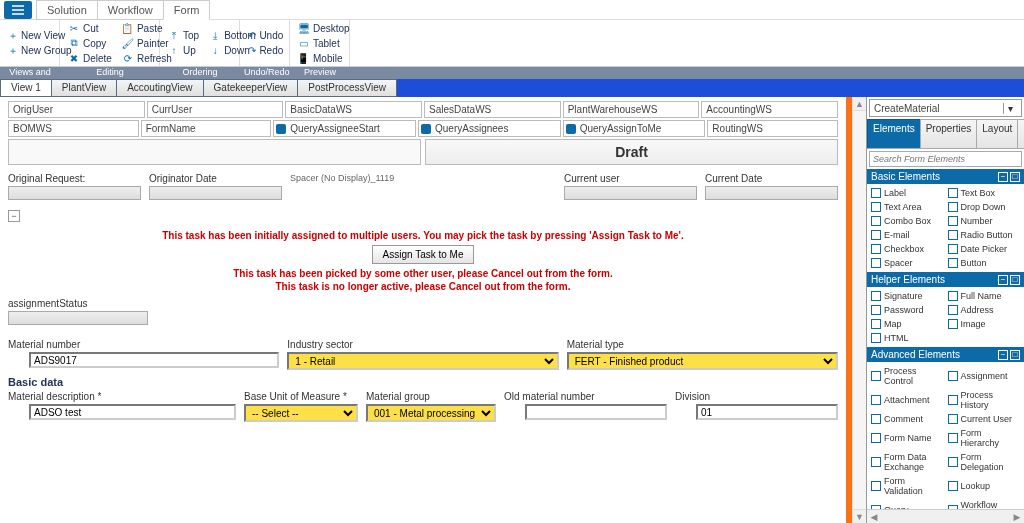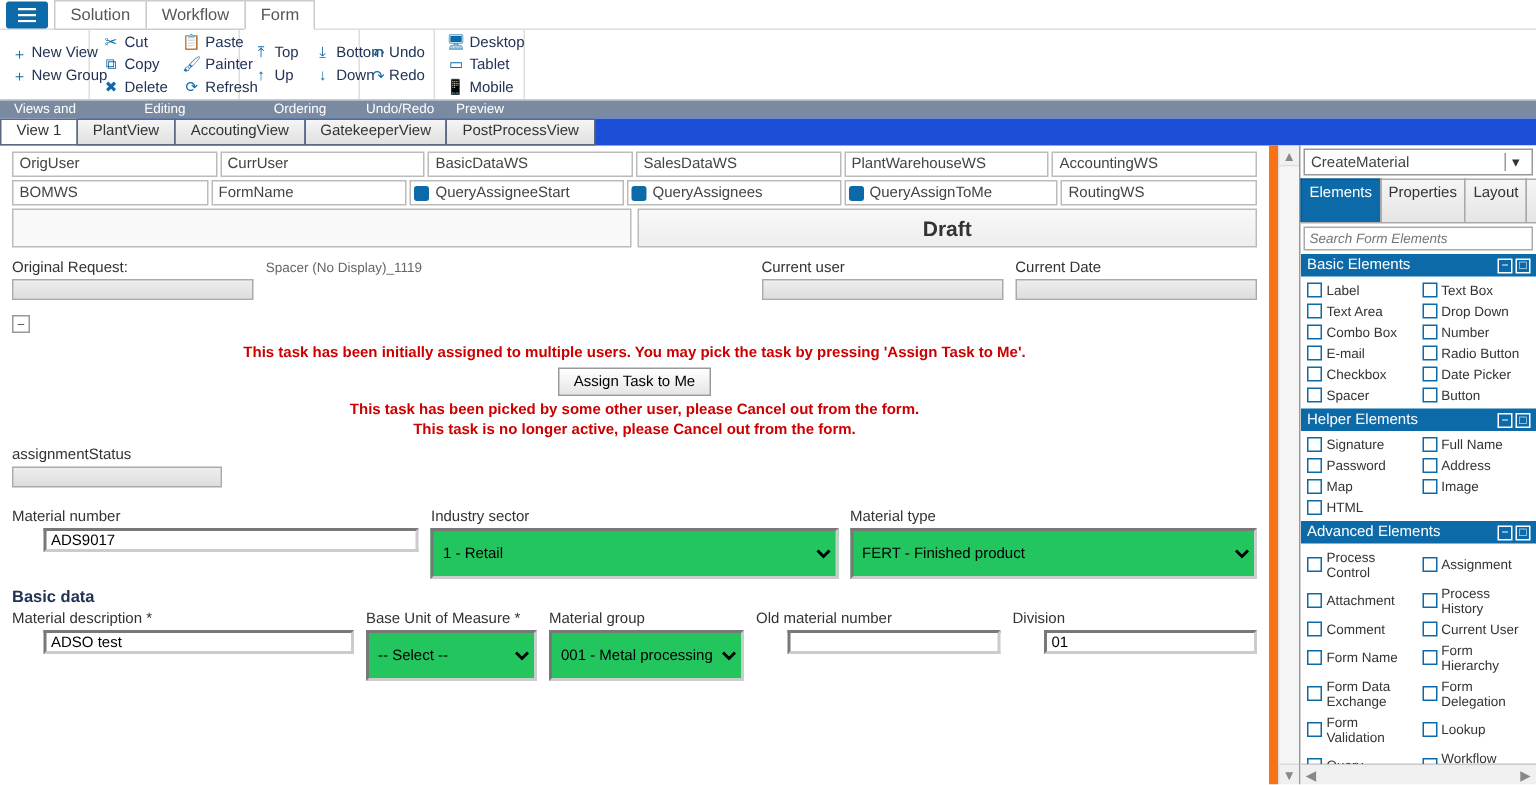--- a/index.html
+++ b/index.html
@@ -48,21 +48,21 @@
 .title-block { border:1px solid #bbb; background:linear-gradient(#f8f8f8,#eee); text-align:center; font-size:20px; font-weight:bold; color:#333; padding:14px 0; margin:10px 0; }
 .draft-row { display:flex; gap:4px; margin-bottom:8px; }
 .draft-cell { flex:1; border:1px solid #bbb; background:linear-gradient(#f8f8f8,#eee); height:26px; display:flex; align-items:center; justify-content:center; font-size:14px; font-weight:bold; }
 .spacer-cell { flex:1; border:1px solid #bbb; background:#f9f9f9; height:26px; }
 
 .field-row { display:flex; gap:8px; margin-bottom:6px; }
 .field-col { flex:1; display:flex; flex-direction:column; gap:2px; }
 .field-label { font-size:10px; color:#333; }
 .field-input { border:1px solid #aaa; background:linear-gradient(#eee,#ddd); height:14px; }
 .field-input.text { background:#fff; padding:1px 3px; font-size:10px; height:16px; border:2px inset #ccc;margin-left:21px; }
-select.field-input { background:#22c55e; height:34px; font-size:10px; padding:0 2px; border:2px inset #ccc; }
+select.field-input { background:#fde047; height:18px; font-size:10px; padding:0 2px; border:2px inset #ccc; }
 .collapse-icn { width:12px; height:12px; border:1px solid #999; display:inline-flex; align-items:center; justify-content:center; font-size:9px; color:#555; cursor:pointer; margin:4px 0; background:#fff; }
 
 .msg-red { color:#c00; font-weight:bold; font-size:10px; text-align:center; margin:4px 0; }
 .msg-red-sm { color:#c00; font-weight:bold; font-size:10px; text-align:center; margin:2px 0; }
 .assign-btn { display:block; margin:4px auto; padding:3px 10px; border:1px solid #999; background:linear-gradient(#fff,#e5e5e5); font-size:10px; cursor:pointer; }
 
 .section-title { font-size:11px; font-weight:bold; color:#235; margin:6px 0 3px 0; }
 
 
 .right-panel { width:158px; border-left:1px solid #999; background:#fff; display:flex; flex-direction:column; font-size:10px; }
@@ -241,20 +241,24 @@
       <div class="draft-row">
         <div class="spacer-cell"></div>
         <div class="draft-cell">Draft</div>
       </div>
 
       <div class="field-row">
         <div class="field-col">
           <div class="field-label">Original Request:</div>
           <div class="field-input"></div>
         </div>
+        <div class="field-col">
+          <div class="field-label">Originator Date</div>
+          <div class="field-input"></div>
+        </div>
         <div class="field-col" style="flex:2">
           <div class="field-label" style="font-size:9px;color:#666">Spacer (No Display)_1119</div>
         </div>
         <div class="field-col">
           <div class="field-label">Current user</div>
           <div class="field-input"></div>
         </div>
         <div class="field-col">
           <div class="field-label">Current Date</div>
           <div class="field-input"></div>

